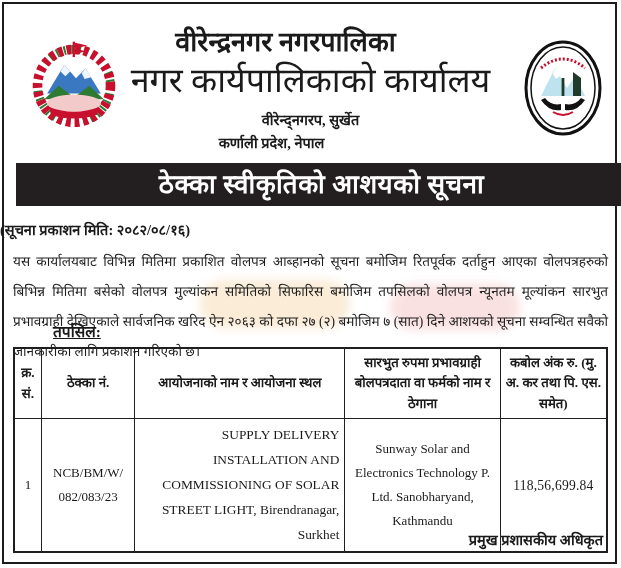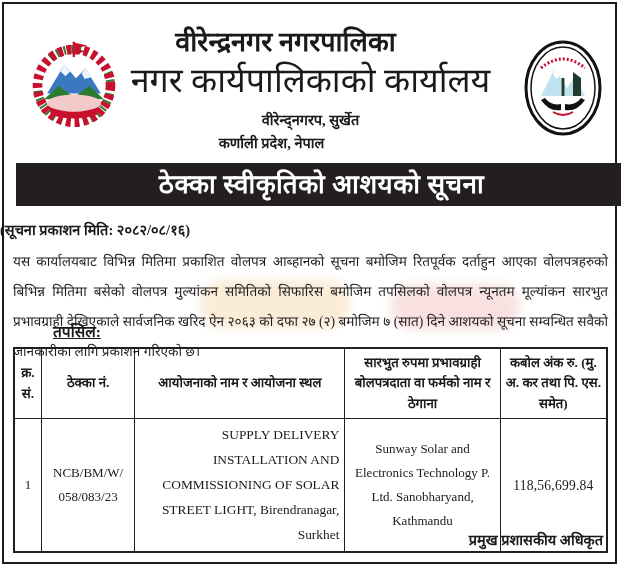--- a/index.html
+++ b/index.html
@@ -154,21 +154,21 @@
       <th>क्र. सं.</th>
       <th>ठेक्का नं.</th>
       <th>आयोजनाको नाम र आयोजना स्थल</th>
       <th>सारभुत रुपमा प्रभावग्राही बोलपत्रदाता वा फर्मको नाम र ठेगाना</th>
       <th>कबोल अंक रु. (मु. अ. कर तथा पि. एस. समेत)</th>
     </tr>
   </thead>
   <tbody>
     <tr>
       <td>1</td>
-      <td>NCB/BM/W/ 058/083/23</td>
+      <td>NCB/BM/W/ 082/083/23</td>
       <td class="cell-project">SUPPLY DELIVERY INSTALLATION AND COMMISSIONING OF SOLAR STREET LIGHT, Birendranagar, Surkhet</td>
       <td>Sunway Solar and Electronics Technology P. Ltd. Sanobharyand, Kathmandu</td>
       <td class="cell-amount">118,56,699.84</td>
     </tr>
   </tbody>
 </table>
 
 <div class="signatory">प्रमुख प्रशासकीय अधिकृत</div>
 
 </body></html>

